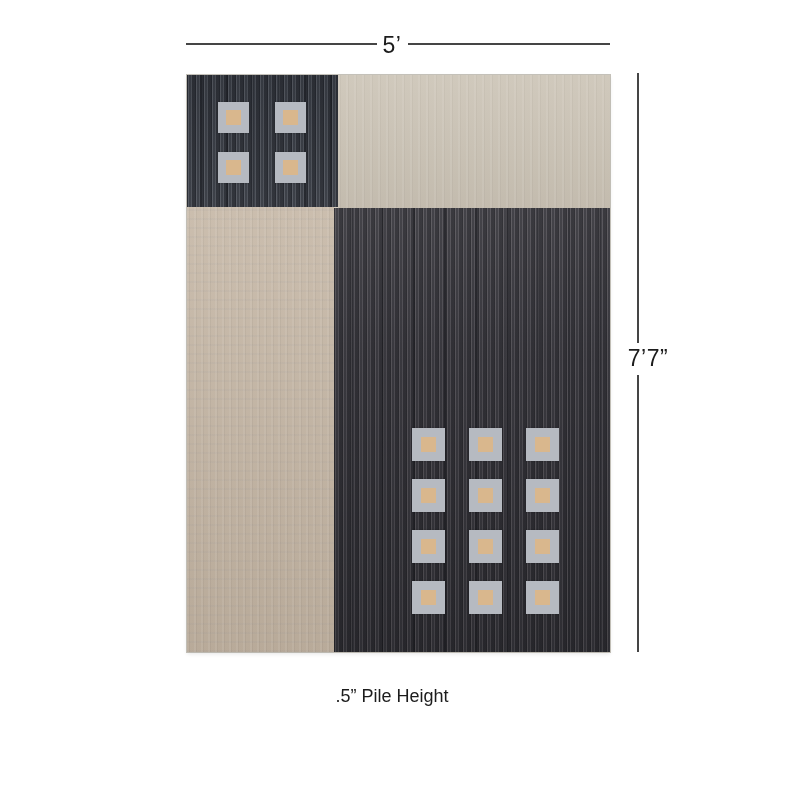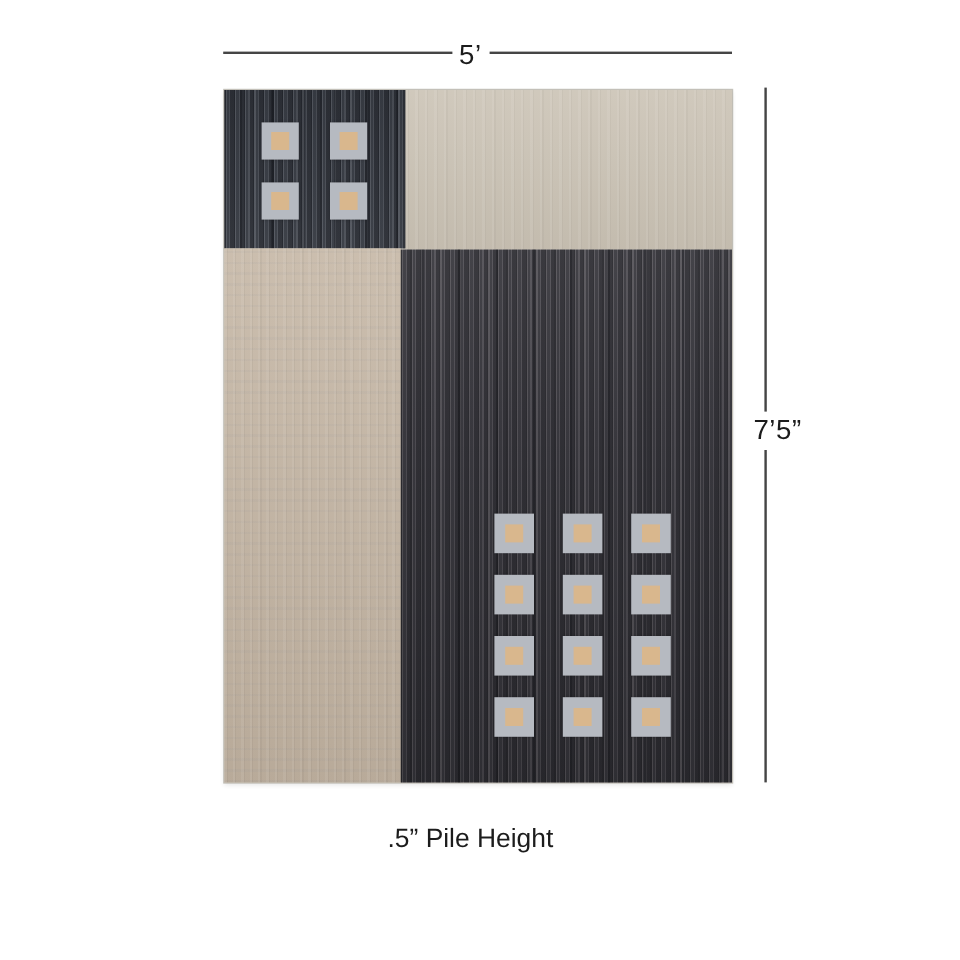--- a/index.html
+++ b/index.html
@@ -13,21 +13,21 @@
 
   
   .dim-line{position:absolute;background:var(--line-color,#454545);}
   .dim-label{
     position:absolute;text-align:center;
     font-size:23px;line-height:1.1;font-weight:400;
     color:var(--text-color,#1c1c1c);letter-spacing:0.5px;
   }
   .pile-label{
     position:absolute;left:272px;top:686px;width:240px;
-    text-align:center;font-size:22px;line-height:1.2;
+    text-align:center;font-size:18px;line-height:1.2;
     color:var(--text-color,#1c1c1c);
   }
 
   
   .rug{
     position:absolute;left:187px;top:75px;width:423px;height:577px;
     background:var(--edge-trim,#d6cfc2);
     box-shadow:0 0 0 1px rgba(150,143,130,0.55), 0 2px 4px rgba(0,0,0,0.10);
   }
   .block{position:absolute;}
@@ -102,21 +102,21 @@
 </head>
 <body>
 
 <div class="stage">
 
   <div class="dim-line" style="left:186px;top:43px;width:191px;height:2px;"></div>
   <div class="dim-label" style="left:372px;top:33px;width:40px;">5’</div>
   <div class="dim-line" style="left:408px;top:43px;width:202px;height:2px;"></div>
 
   <div class="dim-line" style="left:637px;top:73px;width:2px;height:270px;"></div>
-  <div class="dim-label" style="left:620px;top:346px;width:56px;">7’5”</div>
+  <div class="dim-label" style="left:620px;top:346px;width:56px;">7’7”</div>
   <div class="dim-line" style="left:637px;top:375px;width:2px;height:277px;"></div>
 
   <div class="rug">
     <div class="block block-tl charcoal--top">
       <div class="sq-grid sq-grid--tl">
           <div class="sq">
             <div class="sq-inner"></div>
           </div>
           <div class="sq">
             <div class="sq-inner"></div>

